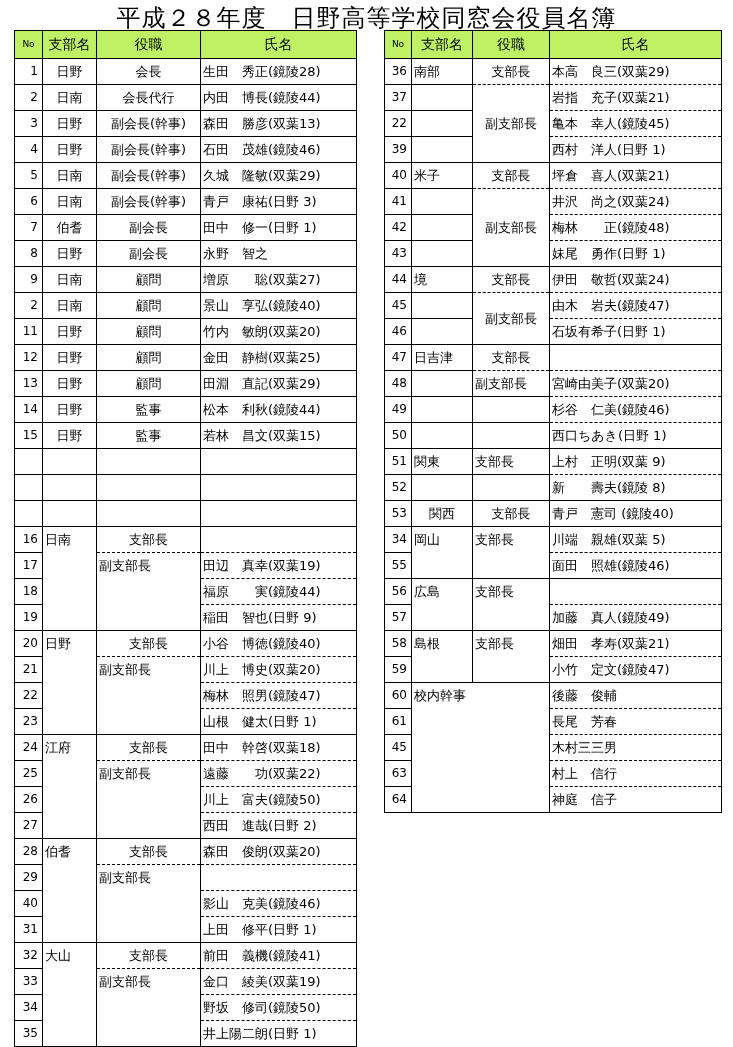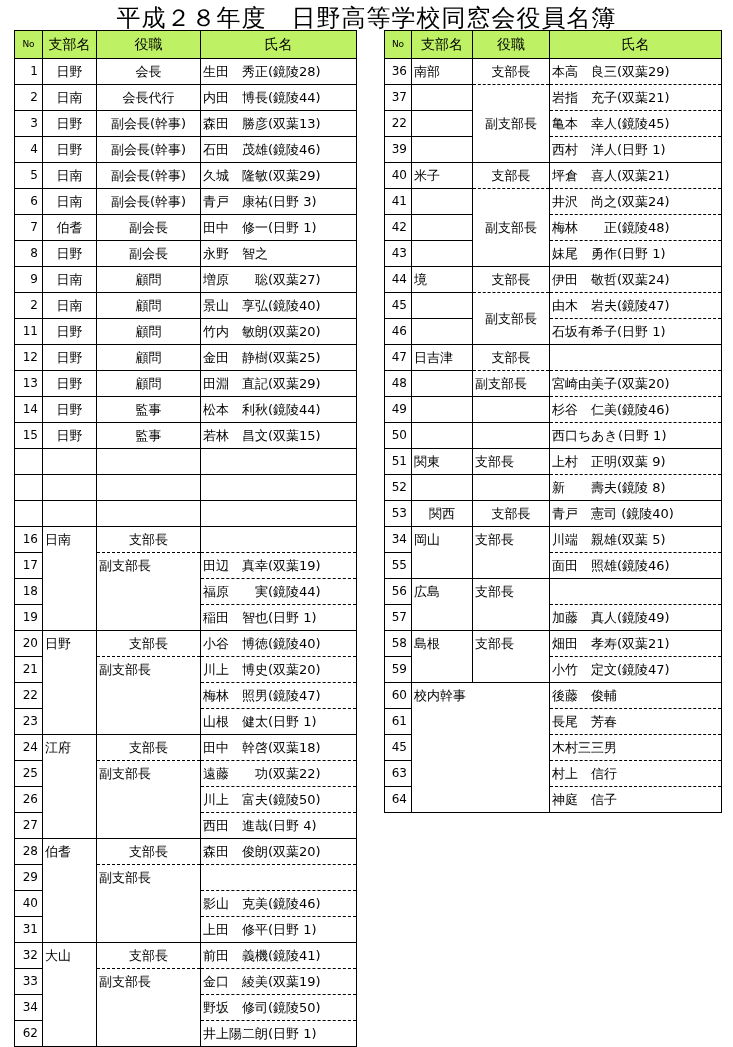--- a/index.html
+++ b/index.html
@@ -158,21 +158,21 @@
         <td class="no">17</td>
         <td class="l top dt" rowspan="3">副支部長</td>
         <td class="l dt db">田辺　真幸(双葉19)</td>
       </tr>
       <tr>
         <td class="no">18</td>
         <td class="l dt db">福原　　実(鏡陵44)</td>
       </tr>
       <tr>
         <td class="no">19</td>
-        <td class="l dt">稲田　智也(日野 1)</td>
+        <td class="l dt">稲田　智也(日野 9)</td>
       </tr>
       <tr>
         <td class="no">20</td>
         <td class="l top" rowspan="4">日野</td>
         <td class="c db">支部長</td>
         <td class="l db">小谷　博徳(鏡陵40)</td>
       </tr>
       <tr>
         <td class="no">21</td>
         <td class="l top dt" rowspan="3">副支部長</td>
@@ -196,21 +196,21 @@
         <td class="no">25</td>
         <td class="l top dt" rowspan="3">副支部長</td>
         <td class="l dt db">遠藤　　功(双葉22)</td>
       </tr>
       <tr>
         <td class="no">26</td>
         <td class="l dt db">川上　富夫(鏡陵50)</td>
       </tr>
       <tr>
         <td class="no">27</td>
-        <td class="l dt">西田　進哉(日野 4)</td>
+        <td class="l dt">西田　進哉(日野 2)</td>
       </tr>
       <tr>
         <td class="no">28</td>
         <td class="l top" rowspan="4">伯耆</td>
         <td class="c db">支部長</td>
         <td class="l db">森田　俊朗(双葉20)</td>
       </tr>
       <tr>
         <td class="no">29</td>
         <td class="l top dt" rowspan="3">副支部長</td>
@@ -233,21 +233,21 @@
       <tr>
         <td class="no">33</td>
         <td class="l top dt" rowspan="3">副支部長</td>
         <td class="l dt db">金口　綾美(双葉19)</td>
       </tr>
       <tr>
         <td class="no">34</td>
         <td class="l dt db">野坂　修司(鏡陵50)</td>
       </tr>
       <tr>
-        <td class="no">62</td>
+        <td class="no">35</td>
         <td class="l dt">井上陽二朗(日野 1)</td>
       </tr>
     </tbody>
 </table>
 
 <table id="right">
   <colgroup>
       <col style="width:27px">
       <col style="width:61px">
       <col style="width:77px">

